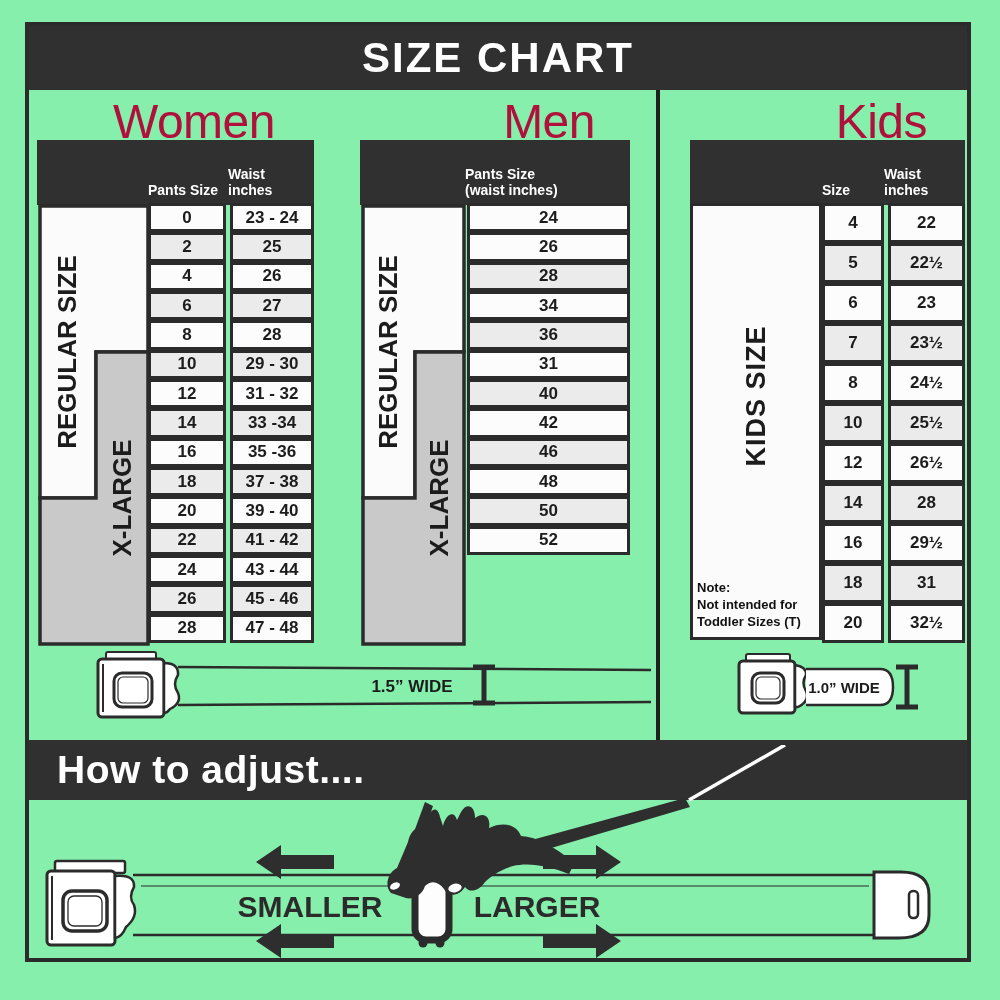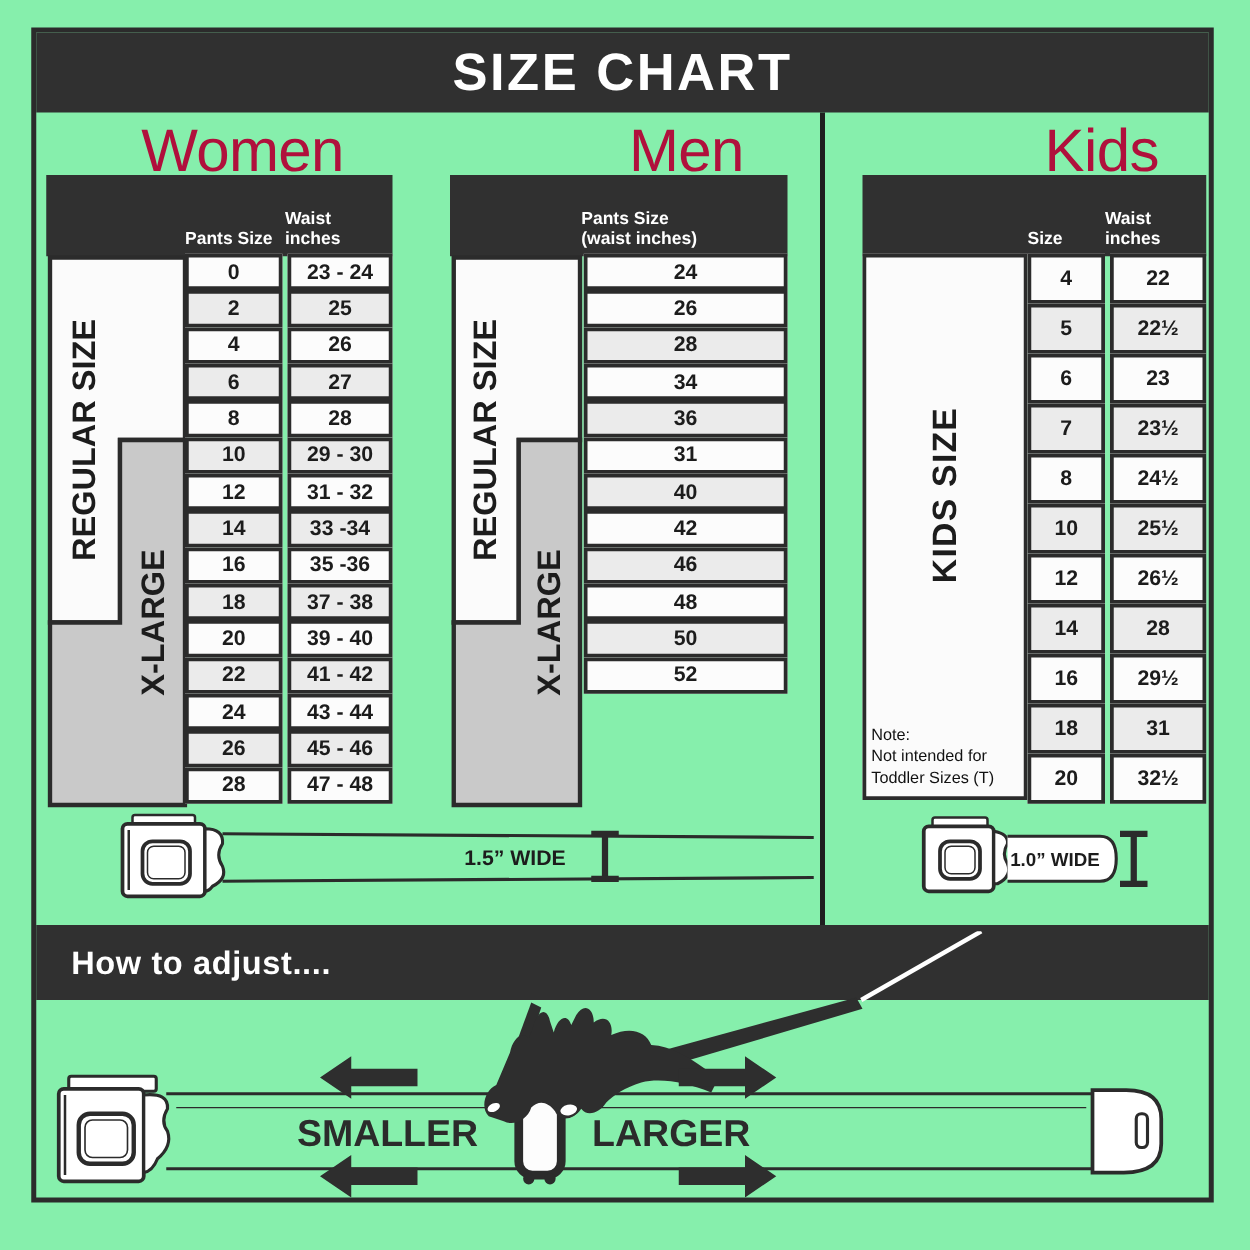--- a/index.html
+++ b/index.html
@@ -46,30 +46,30 @@
   .r-kids  .c-size { flex:0 0 62px; }
   .rows .row:nth-child(even) .cell { background:#ebebeb; }
   .r-men .row:nth-child(even) .cell { background:#fcfcfc; }
   .r-men .row:nth-child(2n+3) .cell { background:#ebebeb; }
 
   .kids-box { position:absolute; left:690px; top:203px; width:132px; height:437px;
     border:3px solid #2b2b2b; background:#fbfbfb; }
   .kids-side-label { position:absolute; left:50%; top:44%;
     transform:translate(-50%,-50%) rotate(180deg); writing-mode:vertical-rl;
     font-size:27px; font-weight:bold; color:#1c1c1c; letter-spacing:1px; }
-  .kids-note { position:absolute; left:4px; bottom:6px; font-size:13px; font-weight:normal;
+  .kids-note { position:absolute; left:4px; bottom:6px; font-size:13px; font-weight:bold;
     color:#111; line-height:1.3; white-space:nowrap; }
 
   .belt-svg { position:absolute; top:645px; }
   .b-adult { left:29px; width:628px; height:95px; }
   .b-kids  { left:660px; width:307px; height:95px; }
 
   .bottombar { position:absolute; left:29px; top:740px; width:938px; height:60px; background:#303030;
     color:#fff; display:flex; align-items:center; padding-left:28px;
-    font-size:26px; font-weight:bold; letter-spacing:0.5px; }
+    font-size:39px; font-weight:bold; letter-spacing:0.5px; }
 
   .adjust-svg { position:absolute; left:29px; top:745px; width:938px; height:213px; }
 
   svg text { font-family:"Liberation Sans","DejaVu Sans",sans-serif; }
 </style>
 </head>
 <body>
 
 <div class="stage">
 

